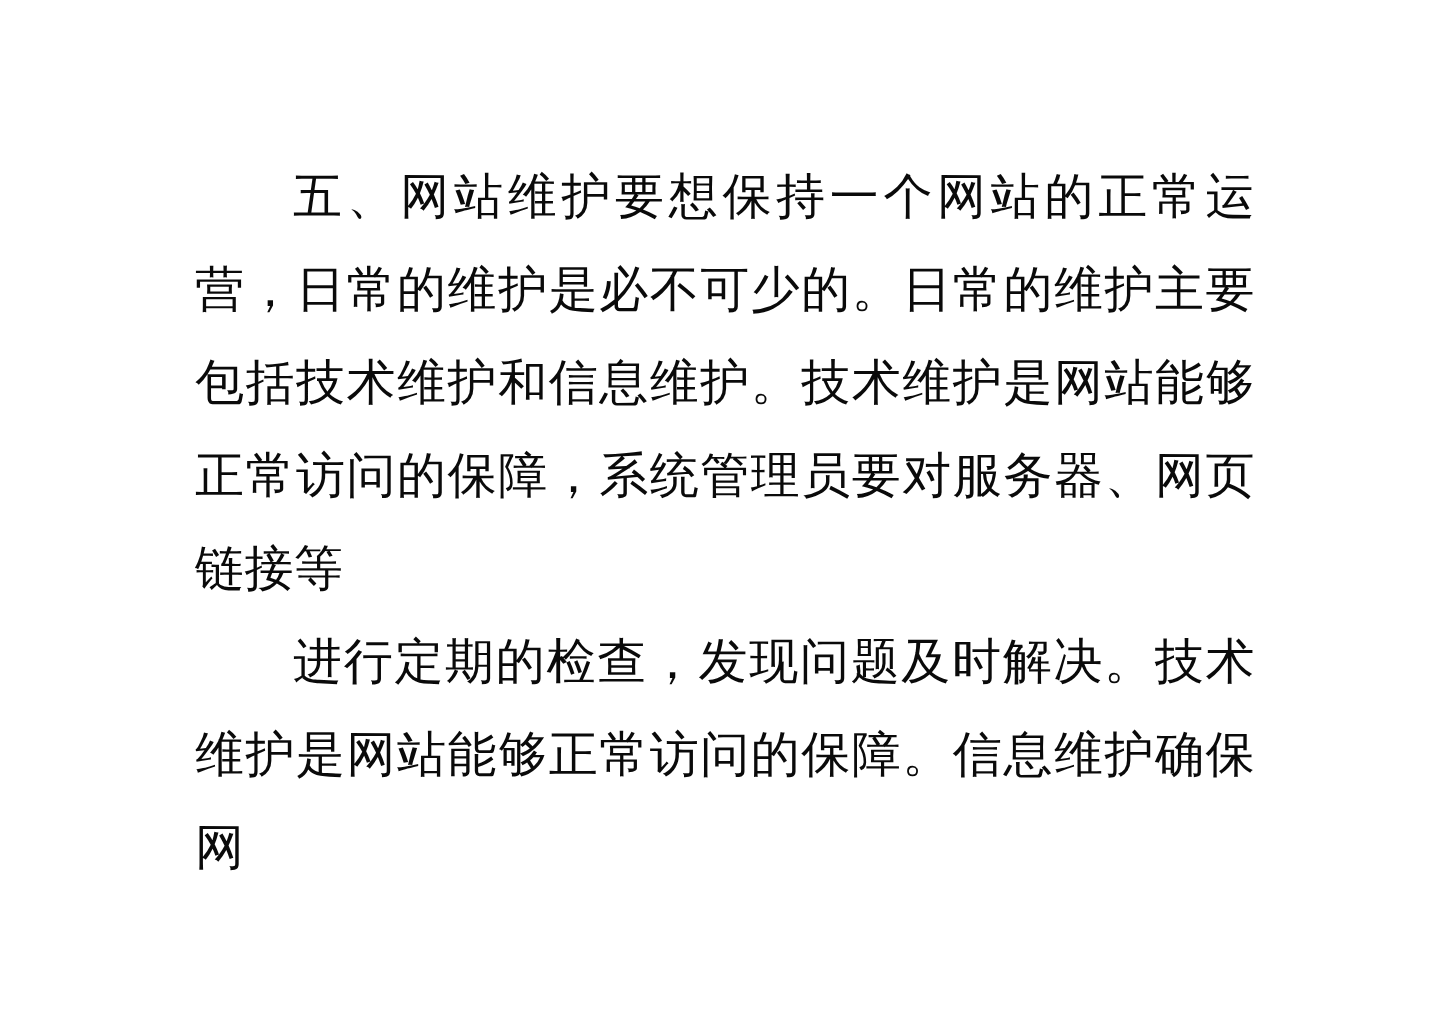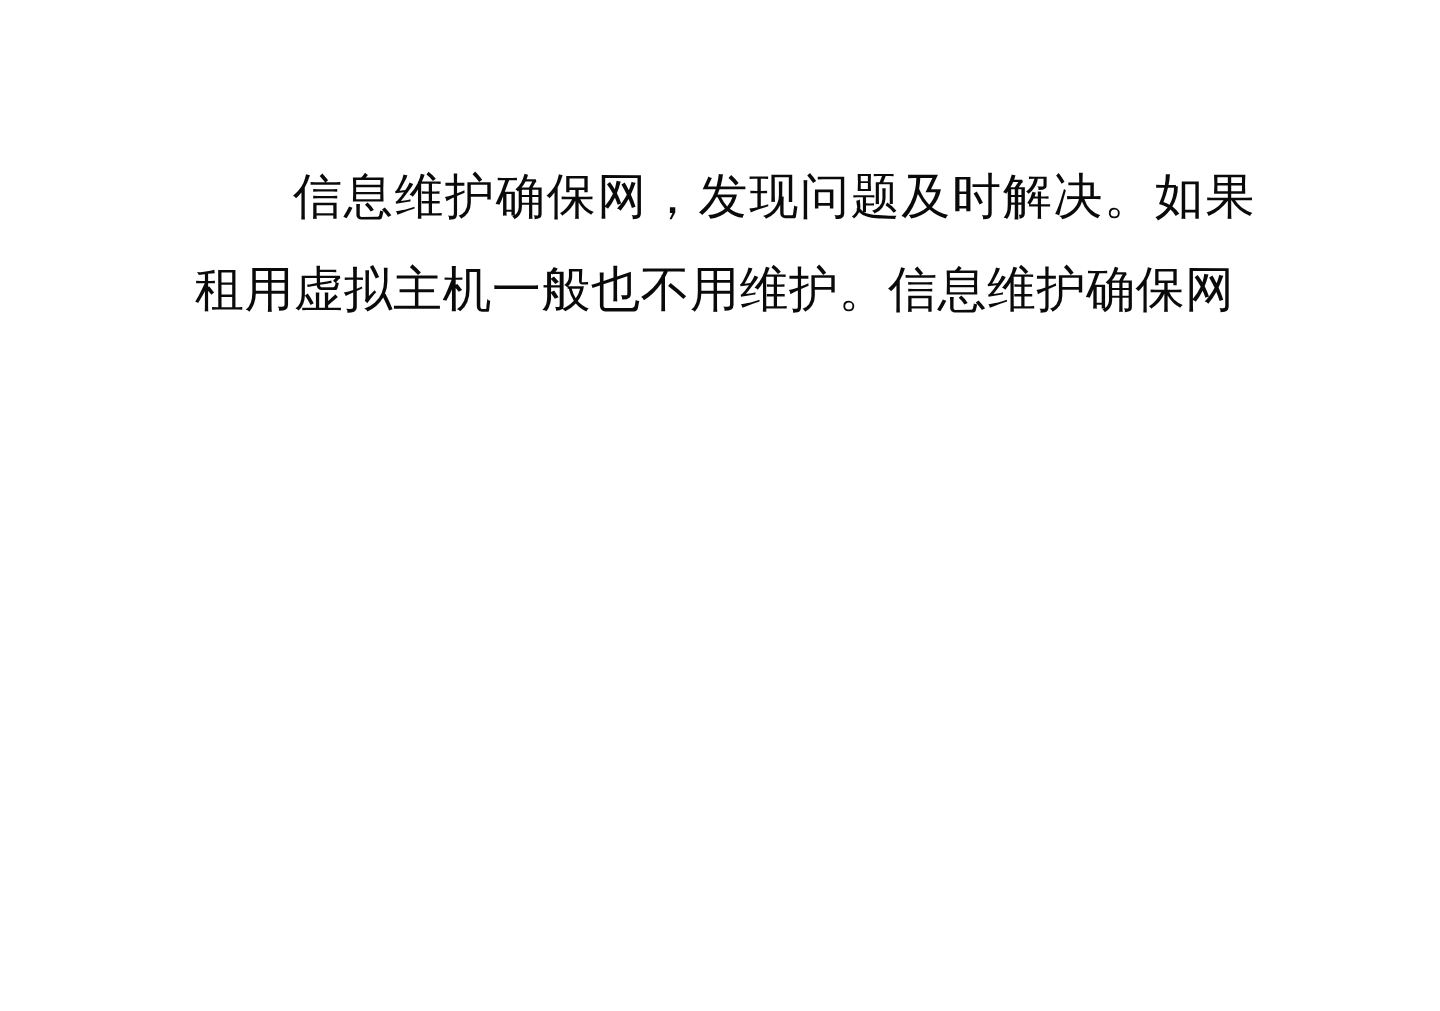--- a/index.html
+++ b/index.html
@@ -41,15 +41,16 @@
   }
   .para + .para {
     margin-top: 0;
   }
 </style>
 </head>
 <body>
 
 <div class="page">
   <div class="doc-body">
-    <p class="para indent">信息维护确保网，发现问题及时解决。如果租用虚拟主机一般也不用维护。信息维护确保网</p>
+    <p class="para indent">五、网站维护要想保持一个网站的正常运营，日常的维护是必不可少的。日常的维护主要包括技术维护和信息维护。技术维护是网站能够正常访问的保障，系统管理员要对服务器、网页链接等</p>
+    <p class="para indent">进行定期的检查，发现问题及时解决。技术维护是网站能够正常访问的保障。信息维护确保网</p>
   </div>
 </div>
 
 </body></html>

